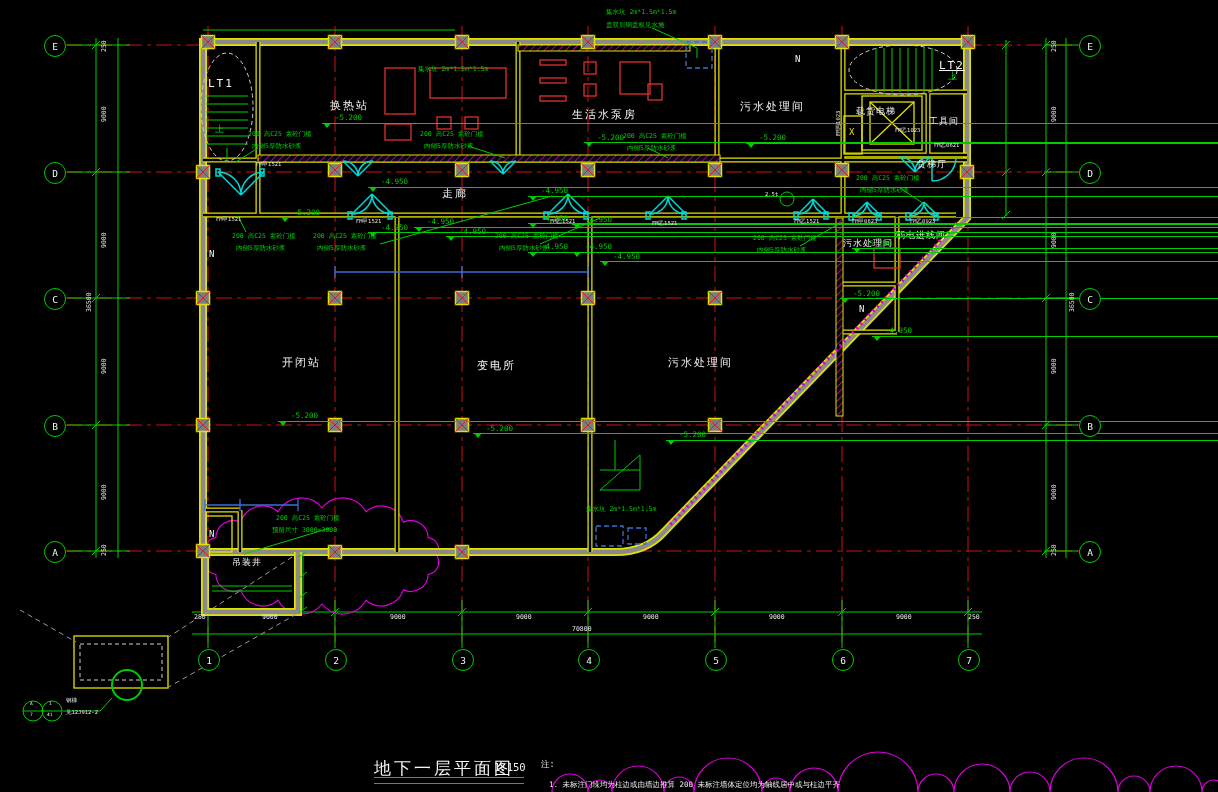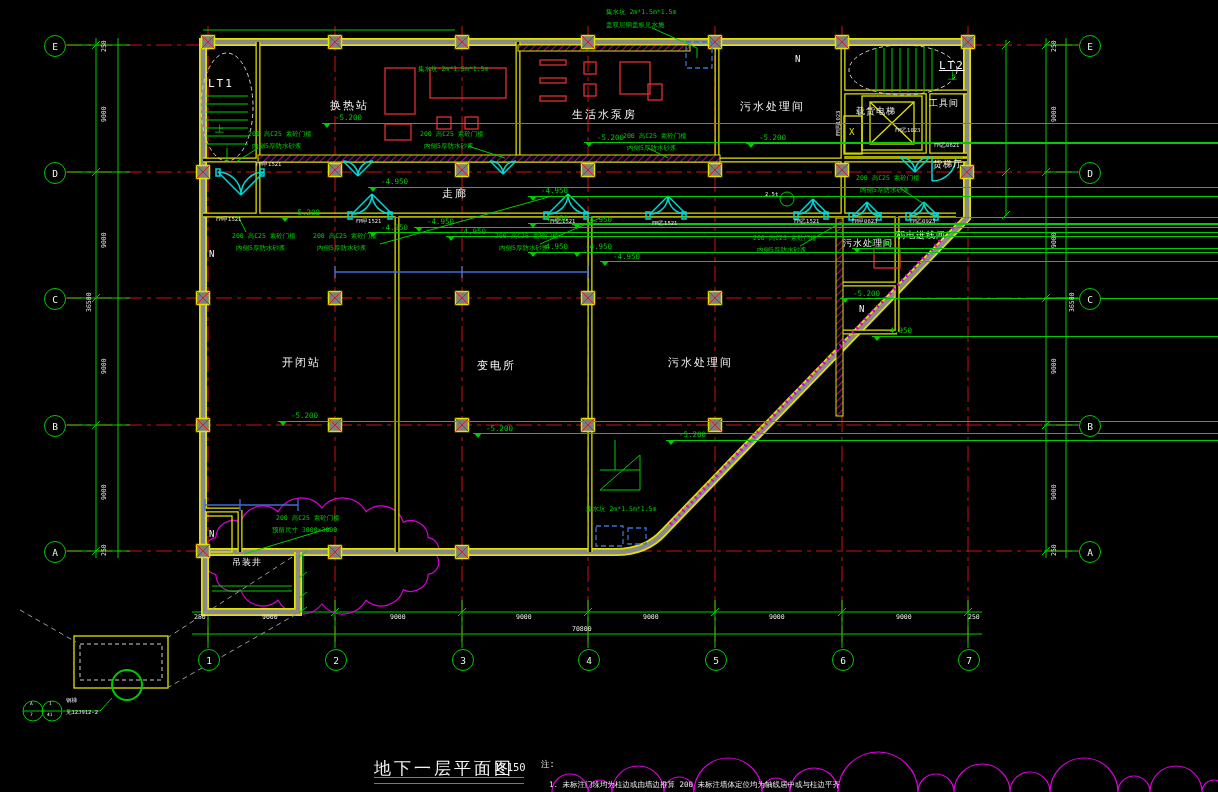--- a/index.html
+++ b/index.html
@@ -397,23 +397,23 @@
       <div class="ann t-room" style="left: 282px; top: 357px;">开闭站</div>
       <div class="ann t-elev" style="left: 278px; top: 374px;">-5.200</div>
       <div class="ann t-room" style="left: 477px; top: 360px;">变电所</div>
       <div class="ann t-elev" style="left: 473px; top: 377px;">-5.200</div>
       <div class="ann t-room" style="left: 668px; top: 357px;">污水处理间</div>
       <div class="ann t-elev" style="left: 666px; top: 374px;">-5.200</div>
       <div class="ann t-room9" style="left: 843px; top: 239px;">污水处理间</div>
       <div class="ann t-elev" style="left: 840px; top: 223px;">-5.200</div>
       <div class="ann t-elev" style="left: 872px; top: 251px;">-4.950</div>
       <div class="ann t-room9" style="left: 896px; top: 231px;">弱电进线间</div>
-      <div class="ann t-room9" style="left: 917px; top: 160px; padding-left: 16px;">货梯厅</div>
+      <div class="ann t-room9" style="left: 917px; top: 160px;">货梯厅</div>
       <div class="ann t-elev" style="left: 852px; top: 154px;">-5.200</div>
-      <div class="ann t-room9" style="left: 929px; top: 99px;">工具间</div>
+      <div class="ann t-room9" style="left: 929px; top: 117px;">工具间</div>
       <div class="ann t-room9" style="left: 856px; top: 99px; margin-top: 8px;">载货电梯</div>
       <div class="ann t-room9" style="left: 232px; top: 558px;">吊装井</div>
       <div class="ann t-room" style="left: 208px; top: 78px;">LT1</div>
       <div class="ann t-room" style="left: 939px; top: 60px; text-decoration: underline;">LT2</div>
       <div class="ann t-room9 t-green" style="left: 215px; top: 125px;">上</div>
       <div class="ann t-room9 t-green" style="left: 948px; top: 72px;">上</div>
       <div class="ann t-elev" style="left: 368px; top: 83px;">-4.950</div>
       <div class="ann t-elev" style="left: 368px; top: 119px;">-4.950</div>
       <div class="ann t-elev" style="left: 414px; top: 104px;">-4.950</div>
       <div class="ann t-elev" style="left: 446px; top: 104px;">-4.950</div>

